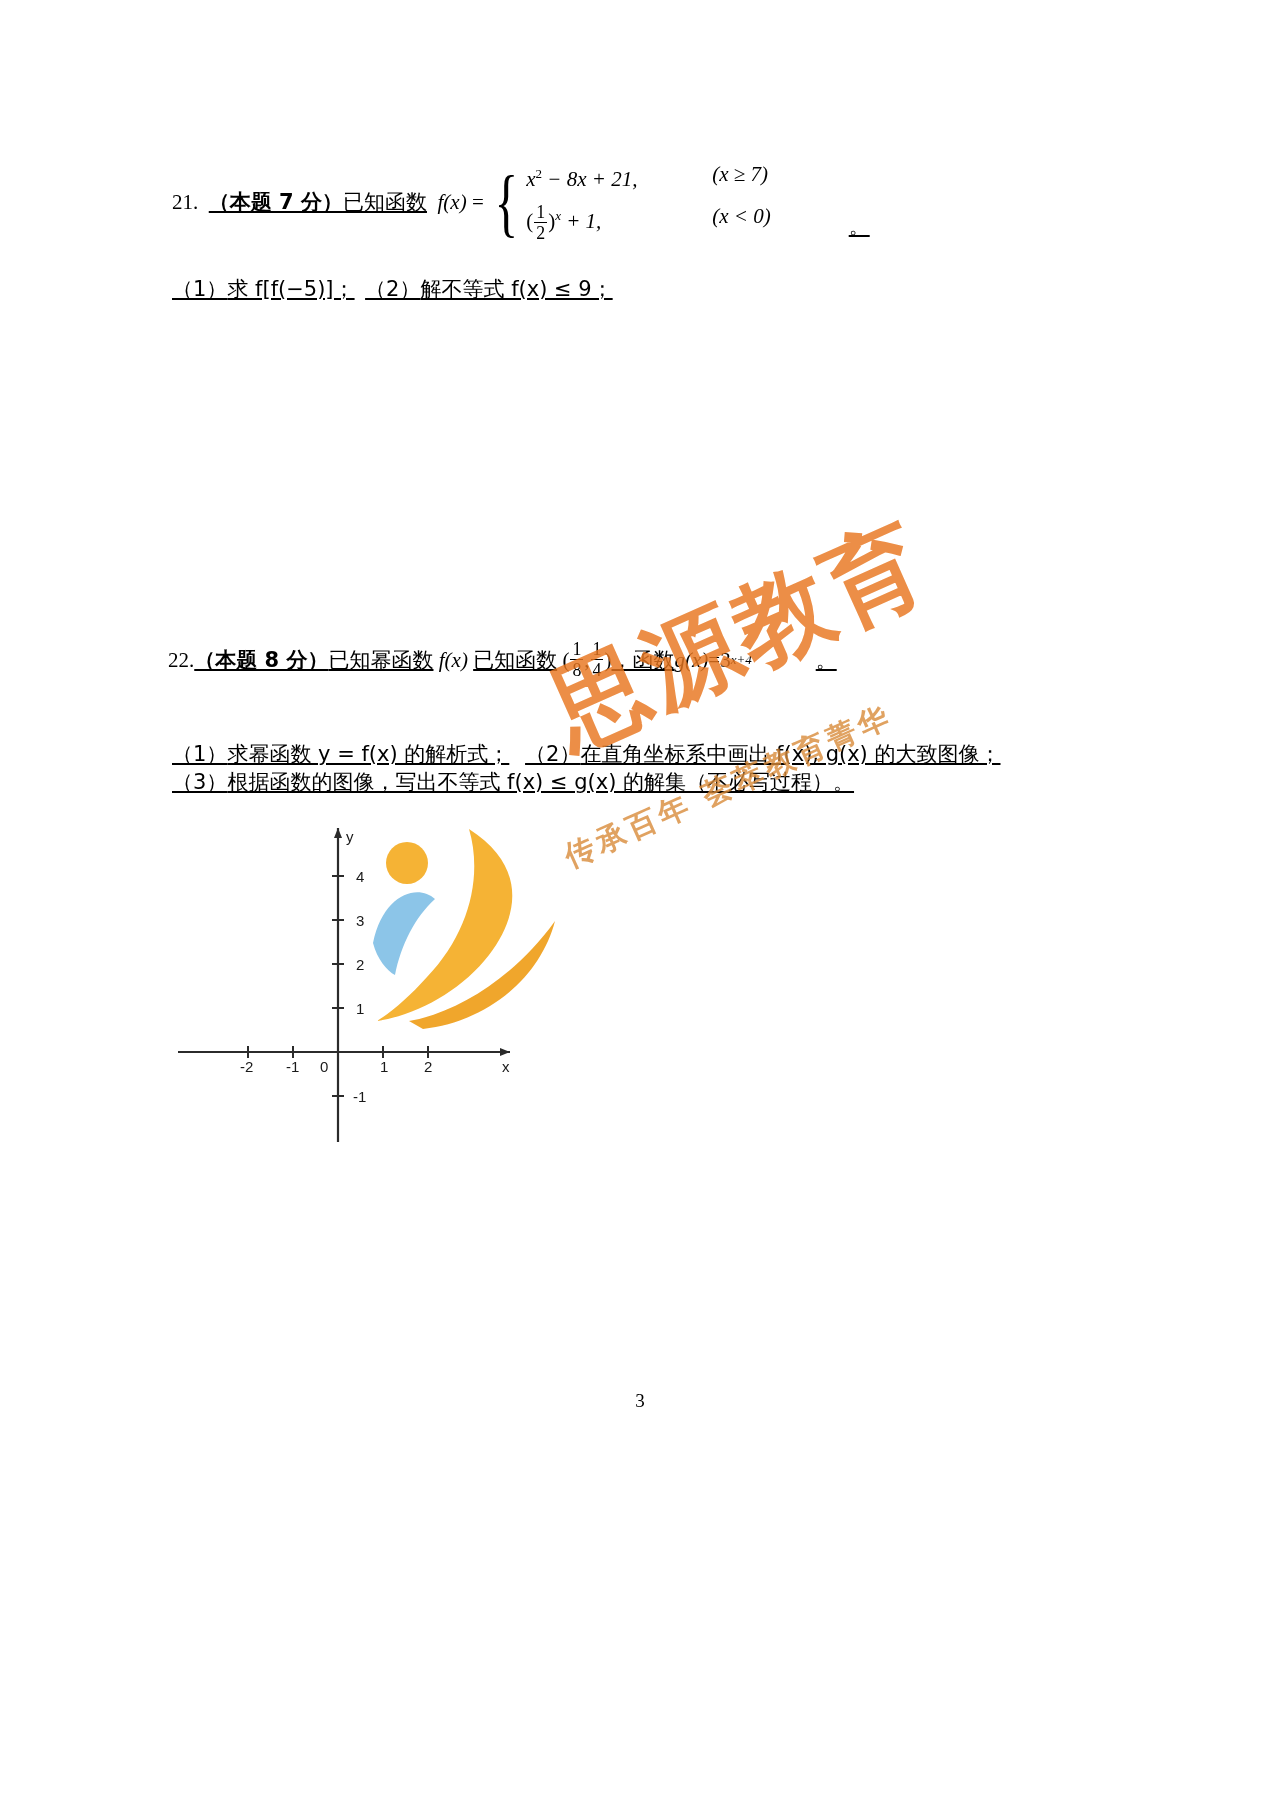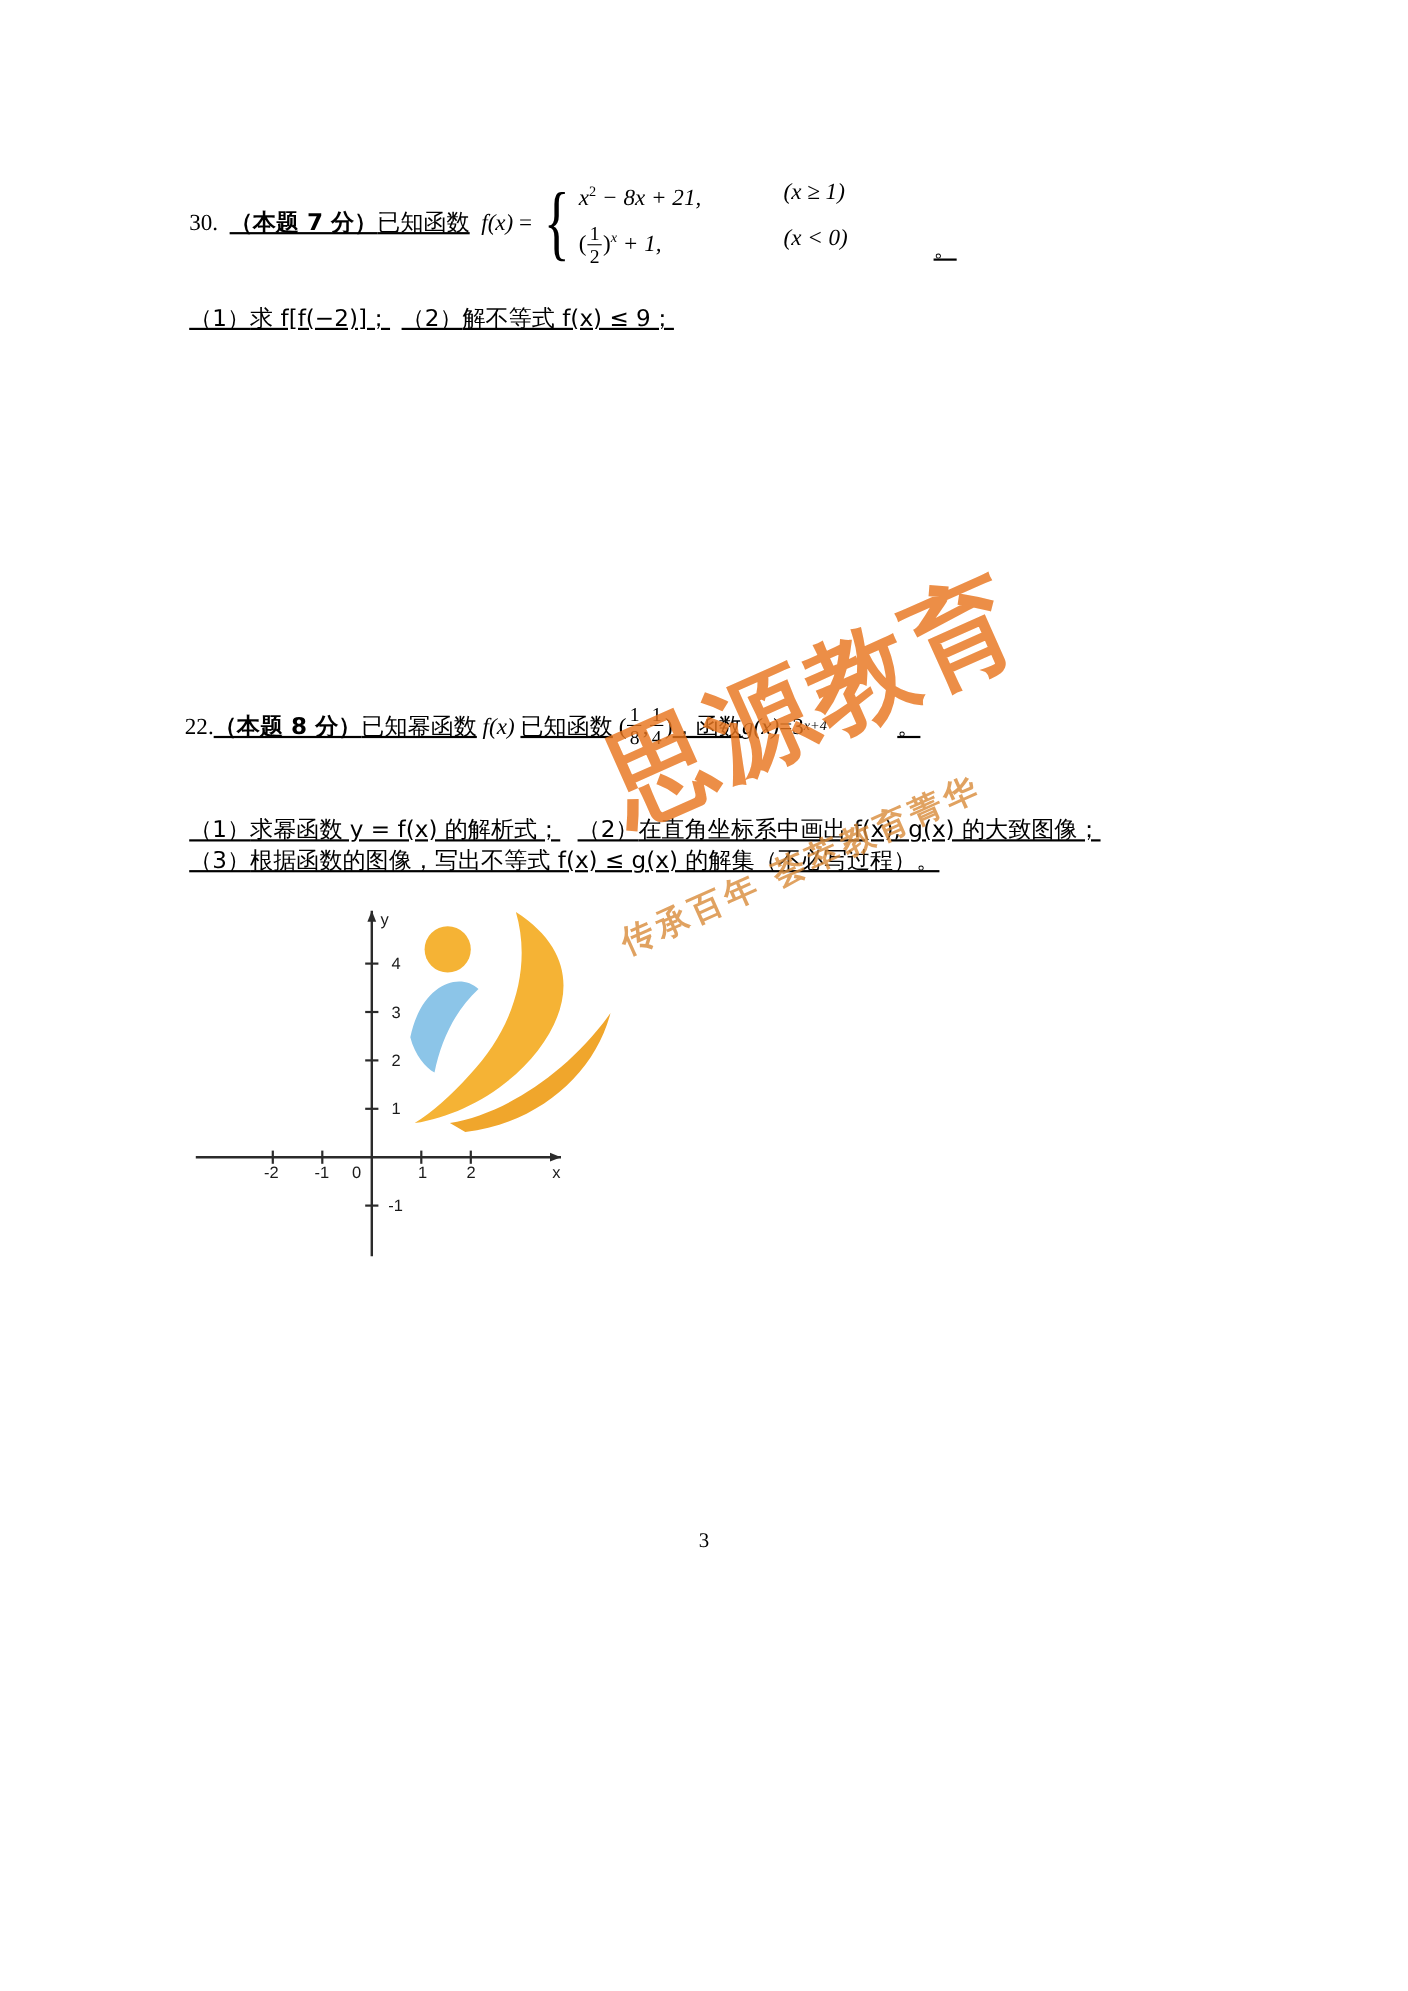--- a/index.html
+++ b/index.html
@@ -196,52 +196,52 @@
   }
 </style>
 </head>
 <body>
 
 <div class="page">
 
   <div class="q21">
     <div class="q21-row">
       <span class="q21-lead">
-        <span class="mn">30</span><span class="mn">.</span>&nbsp;
+        <span class="mn">21</span><span class="mn">.</span>&nbsp;
         <span class="cn bold">（本题 7 分）</span><span class="cn">已知函数</span>&nbsp;
         <span class="mi">f</span><span class="mi">(x)</span>
         <span class="mn">=</span>
       </span>
 
       <span class="brace-wrap">
         <span class="brace">{</span>
         <span class="cases">
           <span class="case-line">
             <span class="case-expr">
               <span class="mi">x</span><span class="supn">2</span>
               <span class="mi">− 8x + 21,</span>
             </span>
-            <span class="case-cond mi">(x ≥ 1)</span>
+            <span class="case-cond mi">(x ≥ 7)</span>
           </span>
           <span class="case-line">
             <span class="case-expr">
               <span class="mn">(</span><span class="frac"><span class="num mn">1</span><span class="den mn">2</span></span><span class="mn">)</span><span class="sup">x</span>
               <span class="mi">+ 1,</span>
             </span>
             <span class="case-cond mi">(x &lt; 0)</span>
           </span>
         </span>
       </span>
 
       <span class="q21-end cn">。</span>
     </div>
   </div>
 
   <div class="q21-sub">
-    <span class="cn">（1）</span><span class="cn">求 f[f(−2)]；</span>&nbsp;
+    <span class="cn">（1）</span><span class="cn">求 f[f(−5)]；</span>&nbsp;
     <span class="cn">（2）</span><span class="cn">解不等式 f(x) ≤ 9；</span>
   </div>
 
   <div class="q22">
     <div class="q22-line1">
       <span class="mn">22</span><span class="mn">.</span>
       <span class="cn bold">（本题 8 分）</span><span class="cn">已知幂函数</span>&nbsp;
       <span class="mi">f</span><span class="mi">(x)</span>&nbsp;
       <span class="cn">已知函数</span>&nbsp;
       <span class="mn">(</span><span class="frac">

